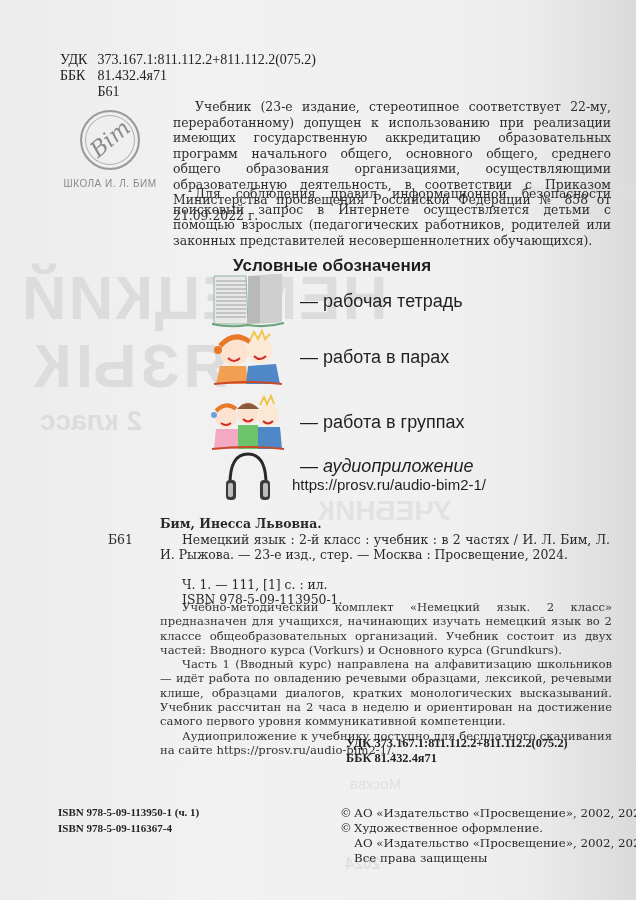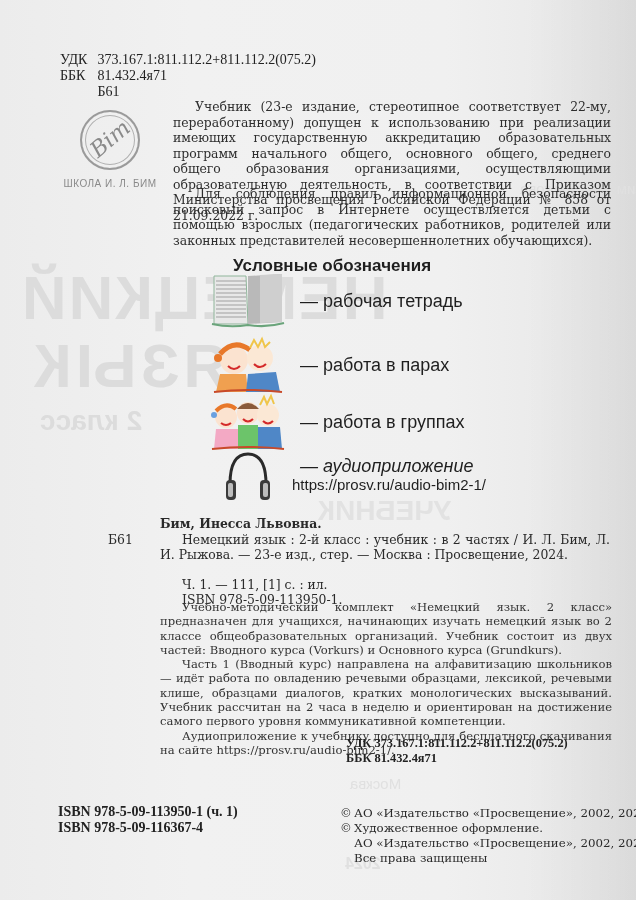--- a/index.html
+++ b/index.html
@@ -43,21 +43,21 @@
   .b-code { left: 108px; top: 519px; }
   .b-title { left: 160px; top: 519px; width: 450px; text-align: justify; }
   .b-title .ind { text-indent: 22px; }
   .b-isbn { left: 182px; top: 564px; line-height: 15px; }
 
   .annot { left: 160px; top: 600px; width: 452px; font-size: 11.6px; line-height: 14.3px; text-align: justify; color: #333; }
   .annot p { margin: 0; text-indent: 22px; }
 
   .udk2 { left: 346px; top: 736px; font-size: 12.4px; line-height: 15px; font-weight: bold; color: #222; white-space: nowrap; }
 
-  .isbn-bottom { left: 58px; top: 804px; font-size: 14px; line-height: 16px; font-weight: bold; color: #222; white-space: nowrap; }
+  .isbn-bottom { left: 58px; top: 804px; font-size: 11px; line-height: 16px; font-weight: bold; color: #222; white-space: nowrap; }
   .copyright { left: 340px; top: 806px; font-size: 11.8px; line-height: 15px; color: #2a2a2a; white-space: nowrap; }
   .copyright .c { display: inline-block; width: 14px; }
   .copyright .pad { padding-left: 14px; }
 </style>
 </head>
 <body>
 
 <div class="spine-shadow"></div>
 <div class="ghost" style="left:20px; top:262px; font-size:62px; letter-spacing:2px;">НЕМЕЦКИЙ</div>
 <div class="ghost" style="left:30px; top:330px; font-size:62px; letter-spacing:4px;">ЯЗЫК</div>
@@ -107,21 +107,21 @@
           <line x1="6" y1="37" x2="36" y2="37"></line>
         <line x1="6" y1="41" x2="36" y2="41"></line>
           <line x1="6" y1="45" x2="36" y2="45"></line>
       </g>
       <path d="M2 52 Q20 56 38 53 Q56 56 74 51" stroke="#6aa47b" stroke-width="2" fill="none"></path>
     </svg>
   </div>
   <div class="legend-text">— рабочая тетрадь</div>
 </div>
 
-<div class="legend-row" style="top:336px;align-items:center;">
+<div class="legend-row" style="top:328px;align-items:center;">
   <div class="legend-icon">
     <svg width="76" height="60" viewBox="0 0 76 60">
       <circle cx="24" cy="24" r="14" fill="#fbe3d0"></circle>
       <path d="M10 18 Q24 2 40 14" stroke="#e8782a" stroke-width="5" fill="none"></path>
       <circle cx="8" cy="22" r="4" fill="#e8782a"></circle>
       <circle cx="50" cy="22" r="13" fill="#fbe8d5"></circle>
       <path d="M40 12 L44 4 L48 11 L52 3 L55 11 L60 6" stroke="#f0c54a" stroke-width="2" fill="none"></path>
       <path d="M18 30 Q24 36 30 30" stroke="#d42a2a" stroke-width="2" fill="none"></path>
       <path d="M44 28 Q50 34 56 28" stroke="#d42a2a" stroke-width="2" fill="none"></path>
       <path d="M6 56 L10 38 L36 38 L38 56 Z" fill="#f0a050"></path>

